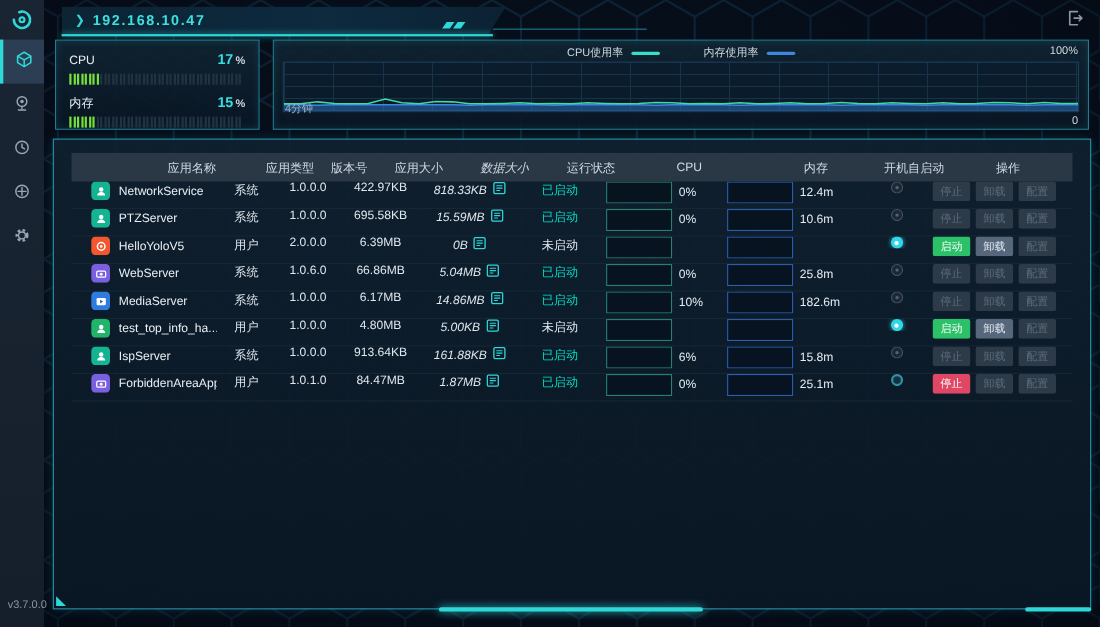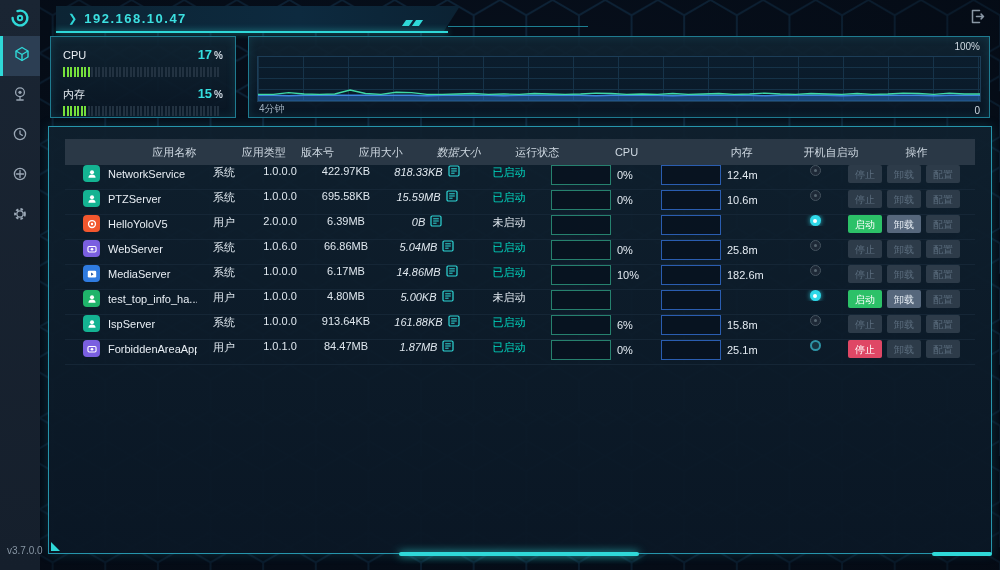--- a/index.html
+++ b/index.html
@@ -49,21 +49,21 @@
   .segbar i { width:2px; height:10px; background:#223241; display:block; }
   .segbar i.lit { background:#76e03c; }
 
   
   .chartpanel { position:absolute; left:248px; top:36px; width:742px; height:82px; z-index:2; }
   .legend { position:absolute; top:4px; left:0; right:0; display:flex; justify-content:center; gap:40px; }
   .legend-item { display:flex; align-items:center; gap:7px; font-size:10px; color:#cfd9e2; }
   .legend-line { width:26px; height:3px; border-radius:2px; }
   .ymax { position:absolute; top:4px; right:9px; font-size:10px; color:#cfd9e2; }
   .ymin { position:absolute; bottom:1px; right:9px; font-size:10px; color:#cfd9e2; }
-  .xstart { position:absolute; bottom:1px; left:10px; font-size:10px; color:#9fb0bf; }
+  .xstart { position:absolute; bottom:11px; left:10px; font-size:10px; color:#9fb0bf; }
   .plot { position:absolute; left:8px; right:8px; top:19px; bottom:15px;
     border:1px solid #1c3d57;
     background:
       repeating-linear-gradient(90deg,#14304608 0 1px, transparent 1px 45px),
       repeating-linear-gradient(90deg,#163349 0 1px, transparent 1px 45px),
       repeating-linear-gradient(0deg,#163349 0 1px, transparent 1px 11px),
       linear-gradient(180deg,#0b1d2d,#0a1a29); }
   .plot svg { width:100%; height:100%; display:block; }
 
   
@@ -304,20 +304,30 @@
       <i></i>
       <i></i>
       <i></i>
       <i></i>
       <i></i>
       <i></i>
     </div>
 </div>
 
 <div class="chartpanel panel-border">
+  <div class="legend">
+    <div class="legend-item">
+      <span>CPU使用率</span>
+      <span class="legend-line" id="leg0" style="background: rgb(53, 223, 200);"></span>
+    </div>
+    <div class="legend-item">
+      <span>内存使用率</span>
+      <span class="legend-line" id="leg1" style="background: rgb(63, 134, 224);"></span>
+    </div>
+  </div>
   <div class="ymax">100%</div>
   <div class="plot">
     <svg id="chart-svg" viewBox="0 0 714 44" preserveAspectRatio="none">
         <polygon points="0,44 0.0,38.3 15.2,38.3 30.4,38.7 45.6,38.3 60.8,38.3 76.0,38.3 91.1,38.3 106.3,38.3 121.5,38.3 136.7,38.3 151.9,38.3 167.1,38.7 182.3,38.3 197.5,38.3 212.7,38.3 227.9,38.3 243.1,38.7 258.3,38.3 273.4,38.3 288.6,38.3 303.8,38.3 319.0,38.3 334.2,38.7 349.4,38.3 364.6,38.3 379.8,38.3 395.0,38.3 410.2,38.7 425.4,38.3 440.6,38.3 455.7,38.3 470.9,38.3 486.1,38.3 501.3,38.7 516.5,38.3 531.7,38.3 546.9,38.3 562.1,38.3 577.3,38.7 592.5,38.3 607.7,38.3 622.9,38.3 638.0,38.3 653.2,38.3 668.4,38.7 683.6,38.3 698.8,38.3 714.0,38.3 714,44" fill="rgba(42,110,187,0.55)"></polygon>
         <polyline points="0.0,38.3 15.2,38.3 30.4,38.7 45.6,38.3 60.8,38.3 76.0,38.3 91.1,38.3 106.3,38.3 121.5,38.3 136.7,38.3 151.9,38.3 167.1,38.7 182.3,38.3 197.5,38.3 212.7,38.3 227.9,38.3 243.1,38.7 258.3,38.3 273.4,38.3 288.6,38.3 303.8,38.3 319.0,38.3 334.2,38.7 349.4,38.3 364.6,38.3 379.8,38.3 395.0,38.3 410.2,38.7 425.4,38.3 440.6,38.3 455.7,38.3 470.9,38.3 486.1,38.3 501.3,38.7 516.5,38.3 531.7,38.3 546.9,38.3 562.1,38.3 577.3,38.7 592.5,38.3 607.7,38.3 622.9,38.3 638.0,38.3 653.2,38.3 668.4,38.7 683.6,38.3 698.8,38.3 714.0,38.3" fill="none" stroke="#3f86e0" stroke-width="1.4"></polyline>
         <polyline points="0.0,37.4 15.2,37.4 30.4,35.6 45.6,37.0 60.8,37.4 76.0,37.0 91.1,33.0 106.3,36.5 121.5,37.4 136.7,35.2 151.9,35.6 167.1,37.4 182.3,37.4 197.5,37.0 212.7,36.5 227.9,37.4 243.1,37.0 258.3,37.4 273.4,36.5 288.6,37.0 303.8,37.4 319.0,37.0 334.2,36.1 349.4,36.5 364.6,37.4 379.8,37.0 395.0,37.4 410.2,36.5 425.4,37.4 440.6,37.0 455.7,36.5 470.9,37.4 486.1,37.0 501.3,36.1 516.5,37.0 531.7,37.4 546.9,36.5 562.1,37.0 577.3,37.4 592.5,36.5 607.7,37.4 622.9,37.0 638.0,36.1 653.2,36.5 668.4,37.4 683.6,36.1 698.8,37.0 714.0,37.0" fill="none" stroke="#3fd9a4" stroke-width="1.4"></polyline>
       </svg>
   </div>
   <div class="xstart">4分钟</div>
   <div class="ymin">0</div>

